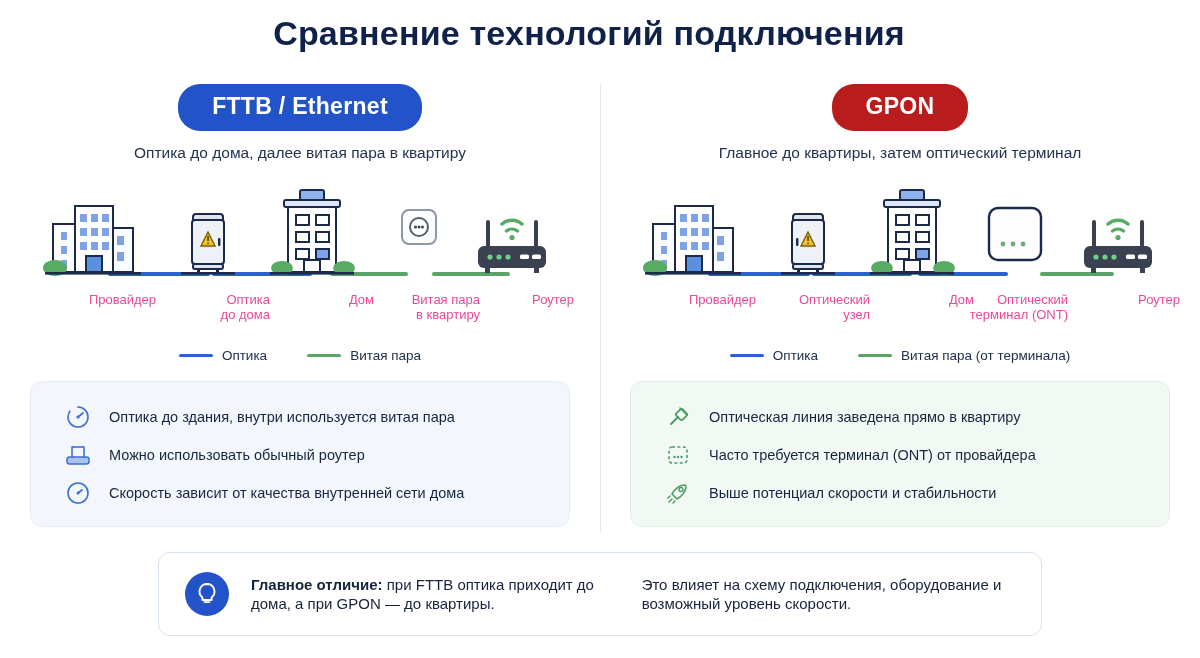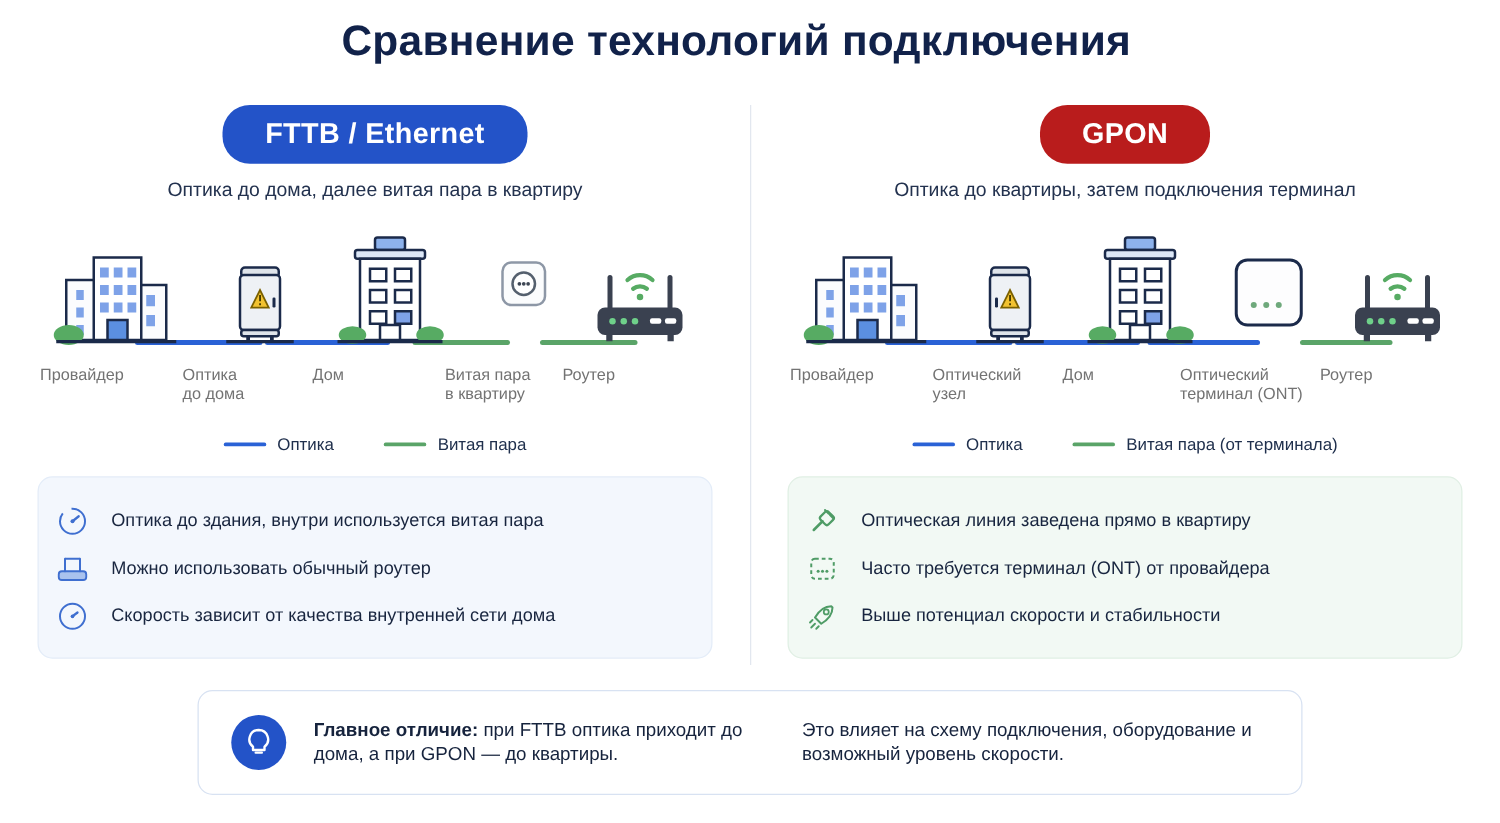--- a/index.html
+++ b/index.html
@@ -55,21 +55,21 @@
   .node {
     position: absolute; top: 0; width: 120px; height: 150px;
     display: flex; flex-direction: column; align-items: center;
   }
   .node .art {
     height: 100px; width: 120px;
     display: flex; align-items: flex-end; justify-content: center;
   }
   .node .lbl {
     margin-top: 8px; font-size: 13px; line-height: 15px;
-    text-align: left; color: #737373; font-weight: normal;
+    text-align: right; color: #ec4899; font-weight: normal;
     width: 124px;
   }
 
   
   .link {
     position: absolute; height: 4px; border-radius: 2px; top: 88px;
     z-index: 0;
   }
   .link.optic { background: #2a62d6; }
   .link.utp   { background: #5aa468; }
@@ -82,21 +82,21 @@
     font-size: 13.5px; color: #20304d;
   }
   .legend .item { display: flex; align-items: center; gap: 9px; }
   .legend .swatch { display: block; width: 34px; height: 3px; border-radius: 2px; }
   .legend .swatch.optic { background: #2a62d6; }
   .legend .swatch.utp   { background: #5aa468; }
 
   
   .card {
     margin: 18px auto 0; width: 540px; border-radius: 12px;
-    padding: 16px 12px 14px;
+    padding: 16px 32px 14px;
   }
   .card.blue  { background: #f3f7fd; border: 1px solid #e3ecf8; }
   .card.green { background: #f2f9f4; border: 1px solid #e0efe4; }
   .feat {
     display: flex; align-items: center; gap: 16px;
     min-height: 38px; padding: 3px 0;
   }
   .feat .ico {
     flex: 0 0 30px; width: 30px; height: 30px;
     display: flex; align-items: center; justify-content: center;
@@ -298,21 +298,21 @@
         <span class="txt">Скорость зависит от качества внутренней сети дома</span>
       </div>
     </div>
   </div>
 
   <div class="col col-right">
 
     <div class="badge-wrap">
       <span class="badge green">GPON</span>
     </div>
-    <div class="subtitle">Оптика до квартиры, затем подключения терминал</div>
+    <div class="subtitle">Главное до квартиры, затем оптический терминал</div>
 
     <div class="diagram">
       <div class="link optic" style="left:108px;width:102px"></div>
       <div class="link optic" style="left:212px;width:100px"></div>
       <div class="link optic" style="left:318px;width:90px"></div>
       <div class="link utp" style="left:440px;width:74px"></div>
 
       <div class="node" style="left:34px">
         <div class="art">
           <svg width="110" height="100" viewBox="0 0 110 100">

